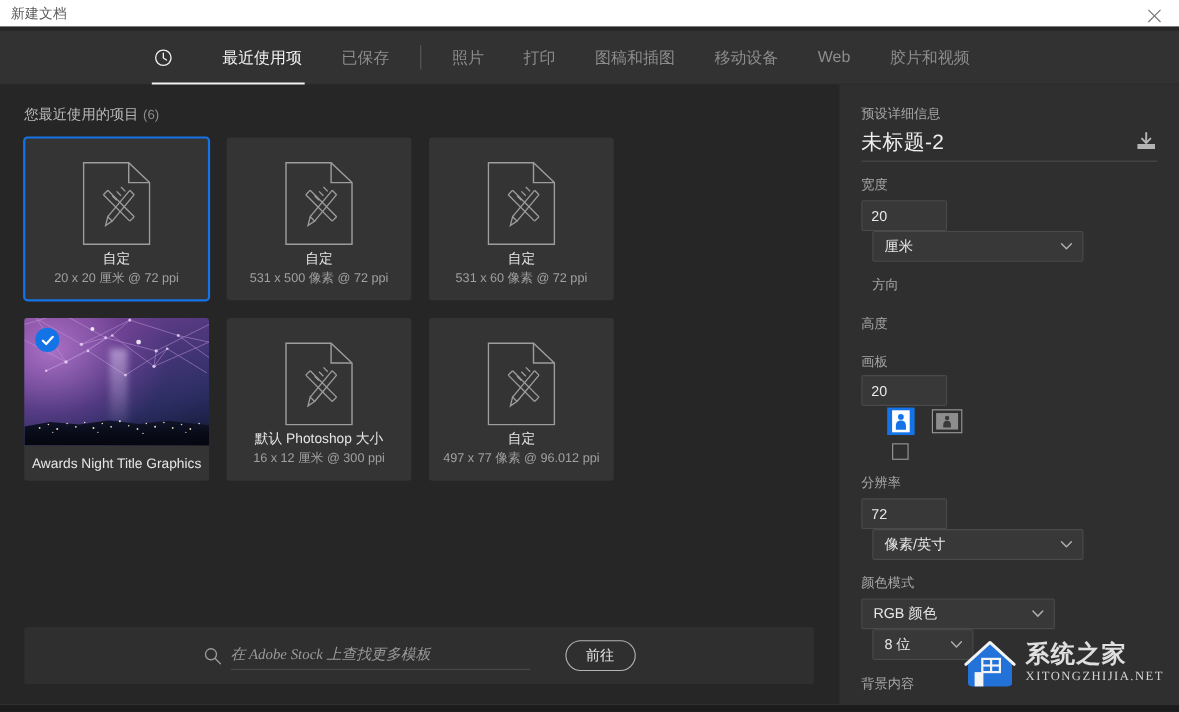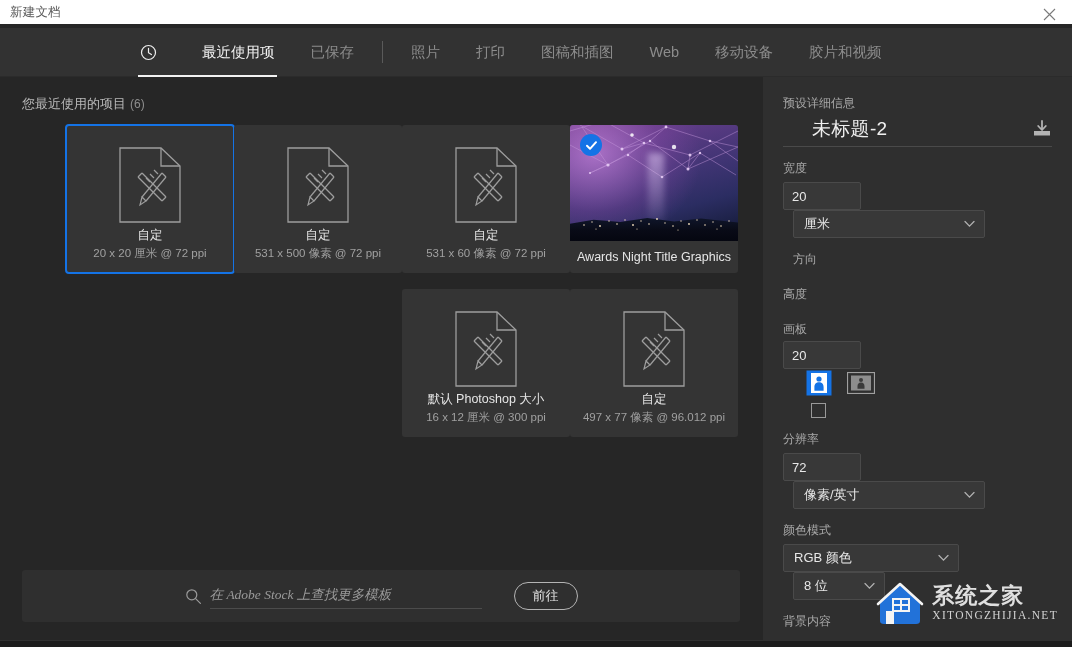--- a/index.html
+++ b/index.html
@@ -78,22 +78,21 @@
     margin: 18px 0 0 22px;
     font-size: 13px;
     color: #b9b9b9;
   }
   .section-title .count { color: #8d8d8d; font-size: 12px; margin-left: 4px; }
 
   .grid {
     margin: 12px 0 0 22px;
     display: flex; flex-wrap: wrap;
     width: 716px;
-    gap: 16px 0;
-    justify-content: flex-end;
+    gap: 16px 16px;
   }
   .card {
     width: 168px; height: 148px;
     background: #343434;
     border-radius: 3px;
     position: relative;
     cursor: default;
     overflow: hidden;
   }
   .card.selected {
@@ -194,21 +193,21 @@
   
   .panel {
     position: absolute; top: 77px; right: 0;
     width: 310px; height: 563px;
     background: #2f2f2f;
     border-left: 1px solid #262626;
     padding: 18px 20px 0 20px;
   }
   .panel-kicker { font-size: 12px; color: #a8a8a8; }
   .preset-name-row {
-    display: flex; align-items: flex-end; justify-content: flex-end;
+    display: flex; align-items: flex-end; justify-content: space-between;
     margin-top: 6px;
     border-bottom: 1px solid #4a4a4a;
     padding-bottom: 6px;
   }
   .preset-name {
     font-size: 19px; color: #f0f0f0; letter-spacing: .3px;
     background: transparent; border: none; outline: none;
     font-family: "Liberation Sans", sans-serif;
     width: 220px;
   }
@@ -355,25 +354,25 @@
 
       <div class="tab">
         <span>打印</span>
       </div>
 
       <div class="tab">
         <span>图稿和插图</span>
       </div>
 
       <div class="tab">
+        <span>移动设备</span>
+      </div>
+
+      <div class="tab">
         <span>Web</span>
-      </div>
-
-      <div class="tab">
-        <span>移动设备</span>
       </div>
 
       <div class="tab">
         <span>胶片和视频</span>
       </div>
 
     </div>
   </div>
 
   <div class="main">

